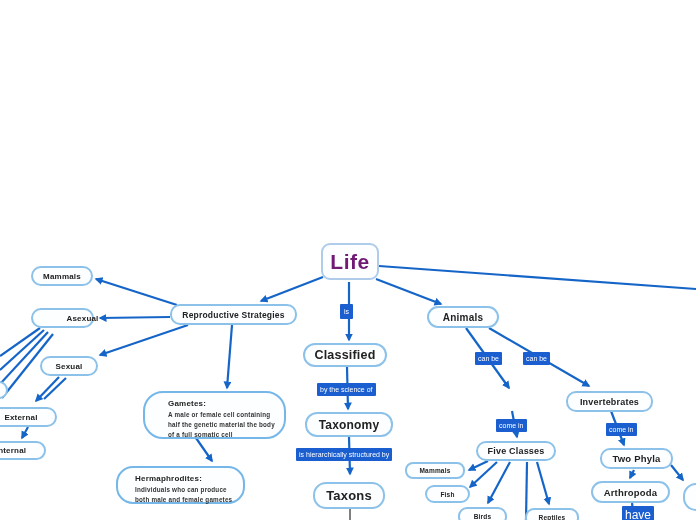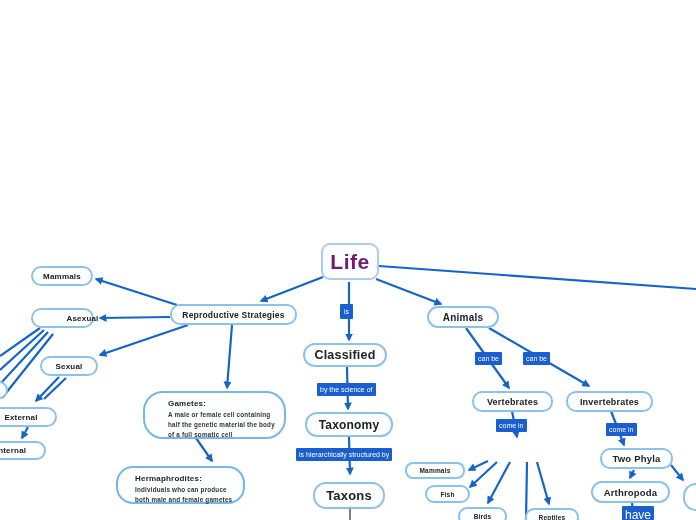--- a/index.html
+++ b/index.html
@@ -116,28 +116,28 @@
   </div>
 
   <div class="node" style="left:313px;top:482px;width:72px;height:27px;font-size:13px;border-radius:13px;">
     <span>Taxons</span>
   </div>
 
   <div class="node" style="left:427px;top:306px;width:72px;height:22px;font-size:10px;border-radius:11px;">
     <span>Animals</span>
   </div>
 
-  <div class="node" style="left:472px;top:391px;width:81px;height:21px;font-size:9px;">
-    <span>Vertebrates</span>
-  </div>
 
   <div class="node" style="left:566px;top:391px;width:87px;height:21px;font-size:9px;">
     <span>Invertebrates</span>
   </div>
 
+  <div class="node" style="left:476px;top:441px;width:80px;height:20px;font-size:9px;">
+    <span>Five Classes</span>
+  </div>
 
   <div class="node" style="left:405px;top:462px;width:60px;height:17px;font-size:6.5px;border-radius:8px;">
     <span>Mammals</span>
   </div>
 
   <div class="node" style="left:425px;top:485px;width:45px;height:18px;font-size:6.5px;border-radius:9px;">
     <span>Fish</span>
   </div>
 
   <div class="node" style="left:458px;top:507px;width:49px;height:19px;font-size:6.5px;border-radius:9px;">

